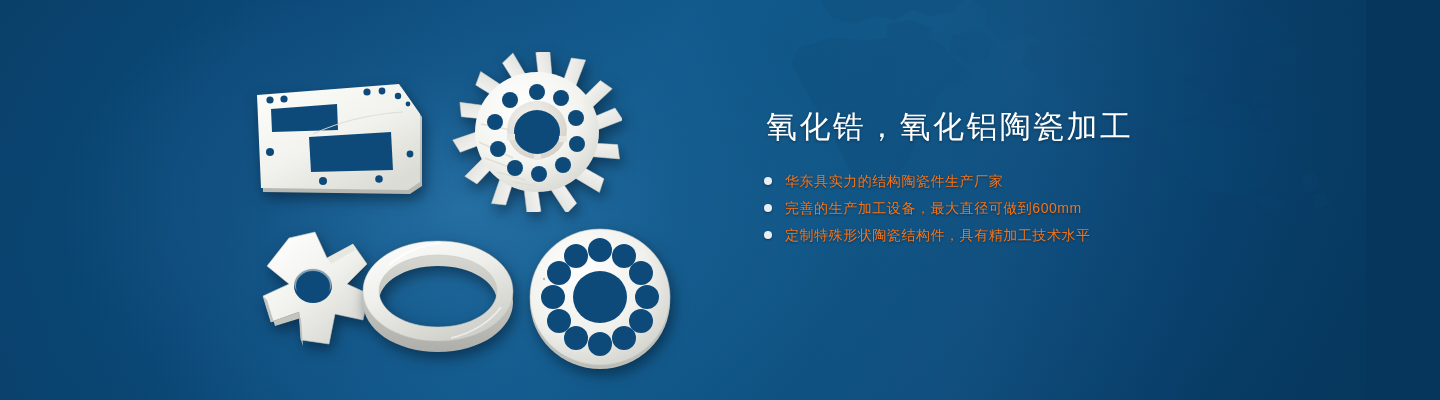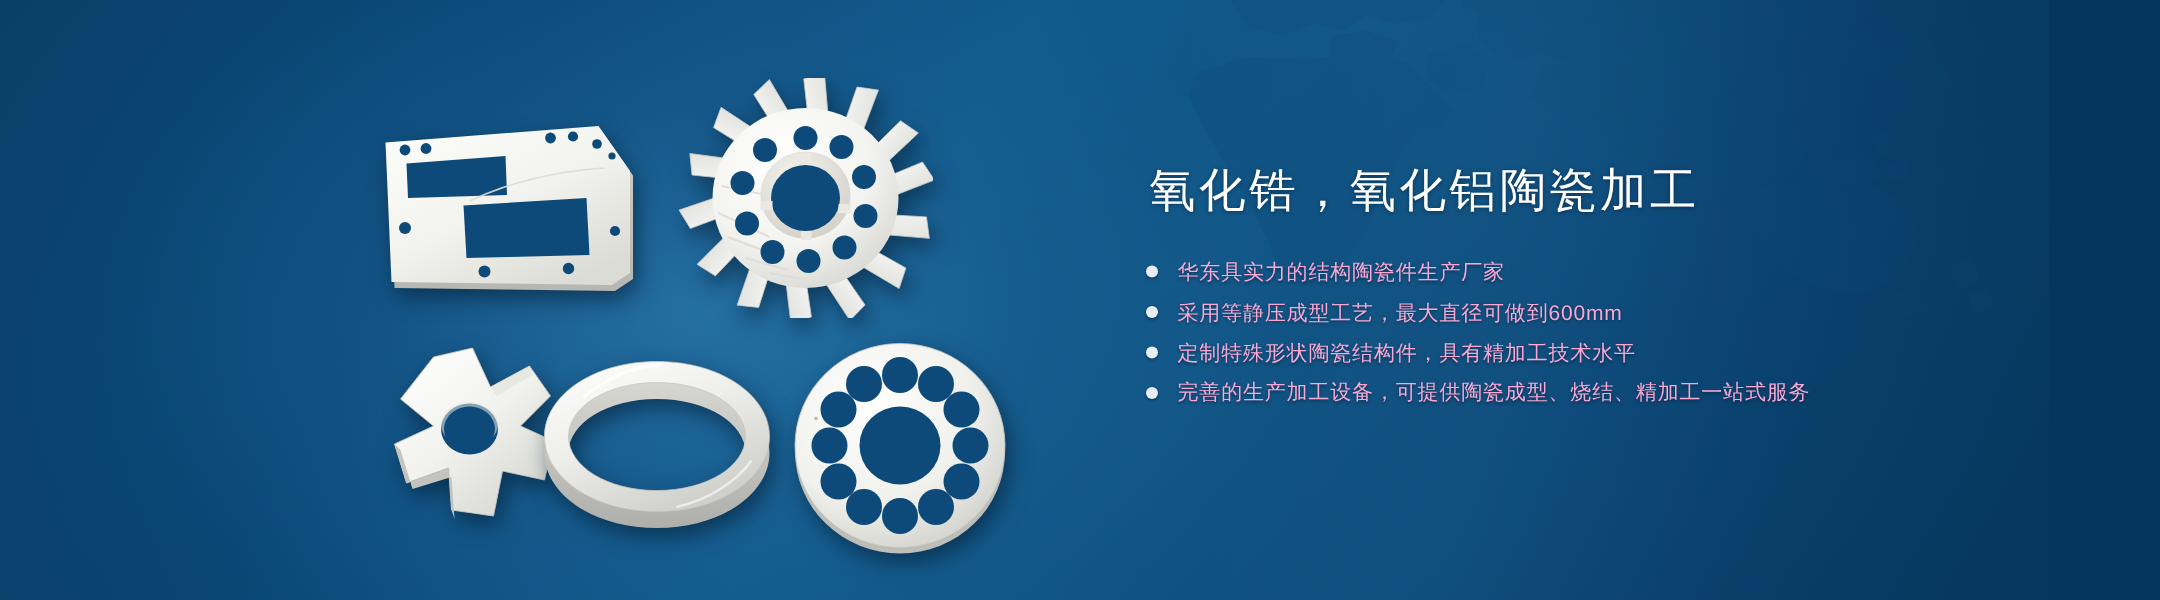--- a/index.html
+++ b/index.html
@@ -78,21 +78,21 @@
   }
   ul.bullets {
     list-style: none;
     margin: 0;
     padding: 0;
   }
   ul.bullets li {
     display: flex;
     align-items: center;
     margin-bottom: 8px;
-    color: #f9a8d4;
+    color: #f97316;
     font-size: 14px;
     letter-spacing: 0.55px;
     line-height: 1.35;
     white-space: nowrap;
     text-shadow: 0 1px 2px rgba(3,26,46,0.55);
   }
   ul.bullets li:last-child { margin-bottom: 0; }
   .dot {
     width: 8px;
     height: 8px;
@@ -366,26 +366,22 @@
 
   <div class="content">
     <h1 class="headline">氧化锆，氧化铝陶瓷加工</h1>
     <ul class="bullets">
       <li>
         <span class="dot"></span>
         <span>华东具实力的结构陶瓷件生产厂家</span>
       </li>
       <li>
         <span class="dot"></span>
-        <span>采用等静压成型工艺，最大直径可做到600mm</span>
+        <span>完善的生产加工设备，最大直径可做到600mm</span>
       </li>
       <li>
         <span class="dot"></span>
         <span>定制特殊形状陶瓷结构件，具有精加工技术水平</span>
       </li>
-      <li>
-        <span class="dot"></span>
-        <span>完善的生产加工设备，可提供陶瓷成型、烧结、精加工一站式服务</span>
-      </li>
     </ul>
   </div>
 
 </div>
 
 </body></html>

